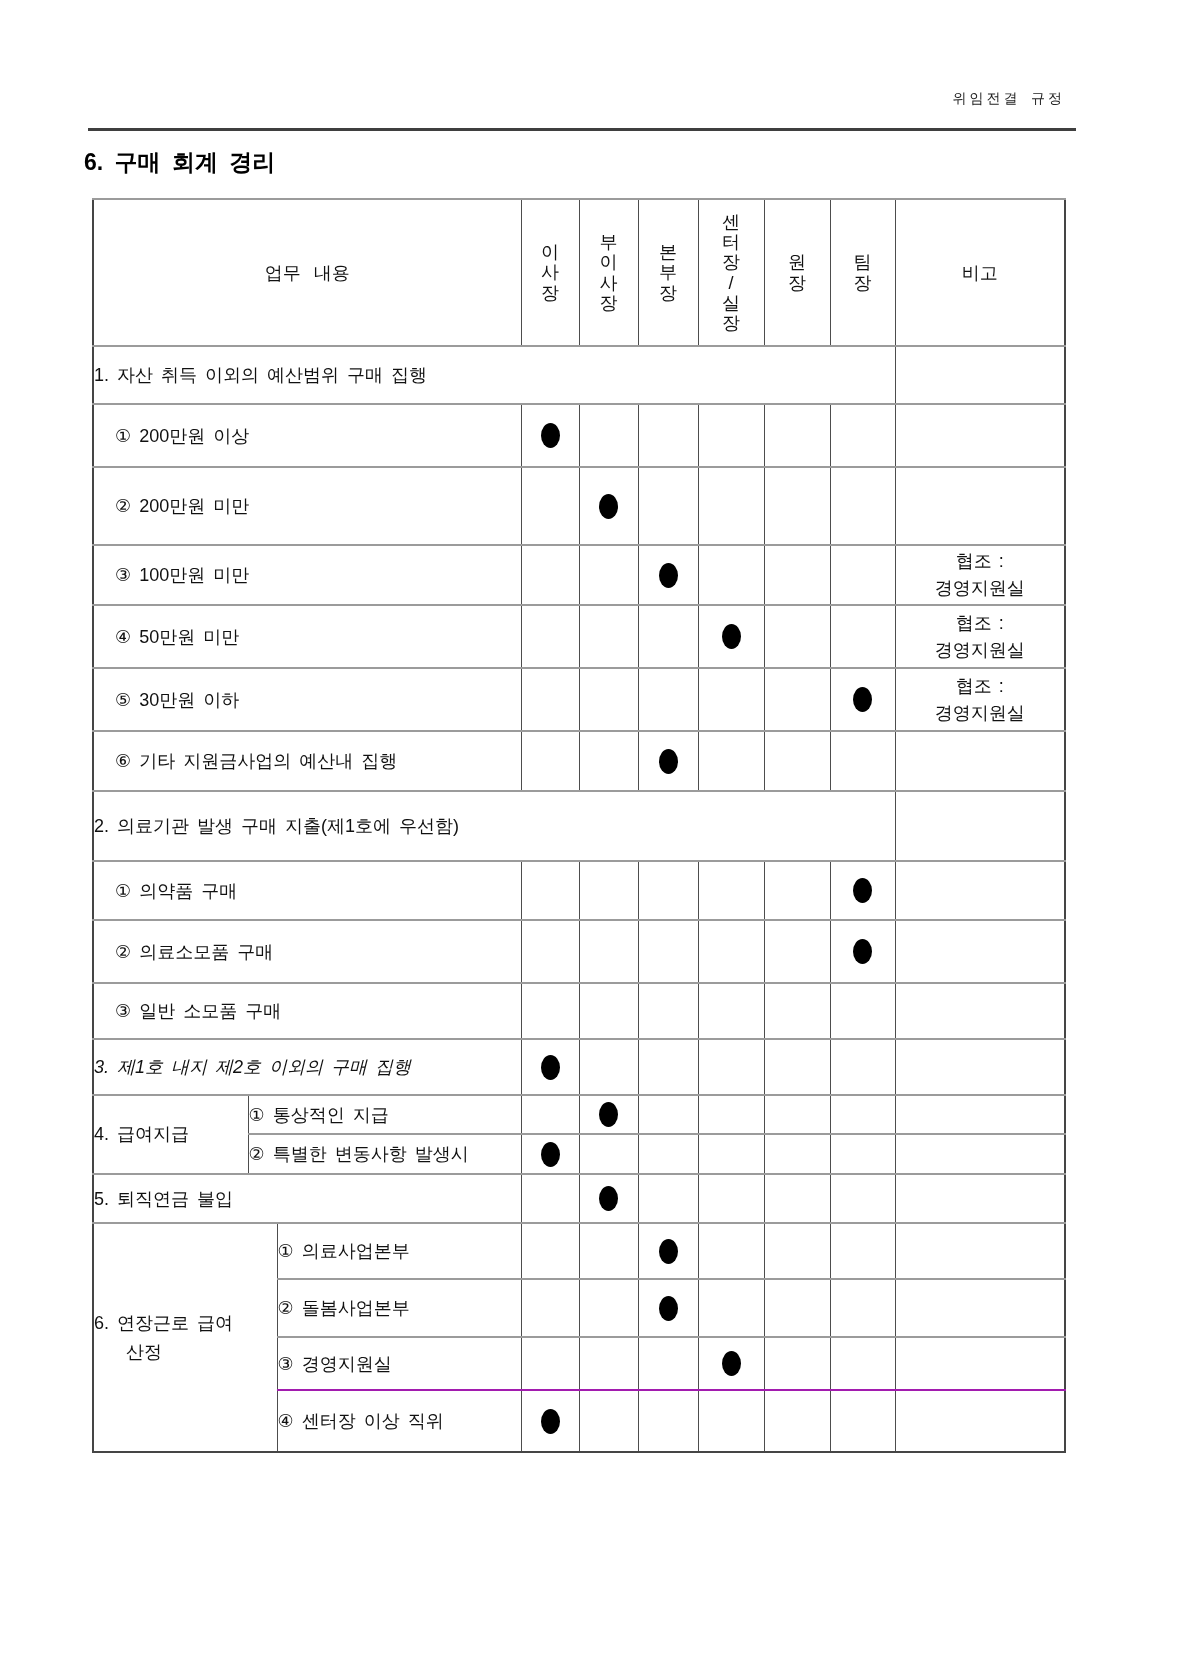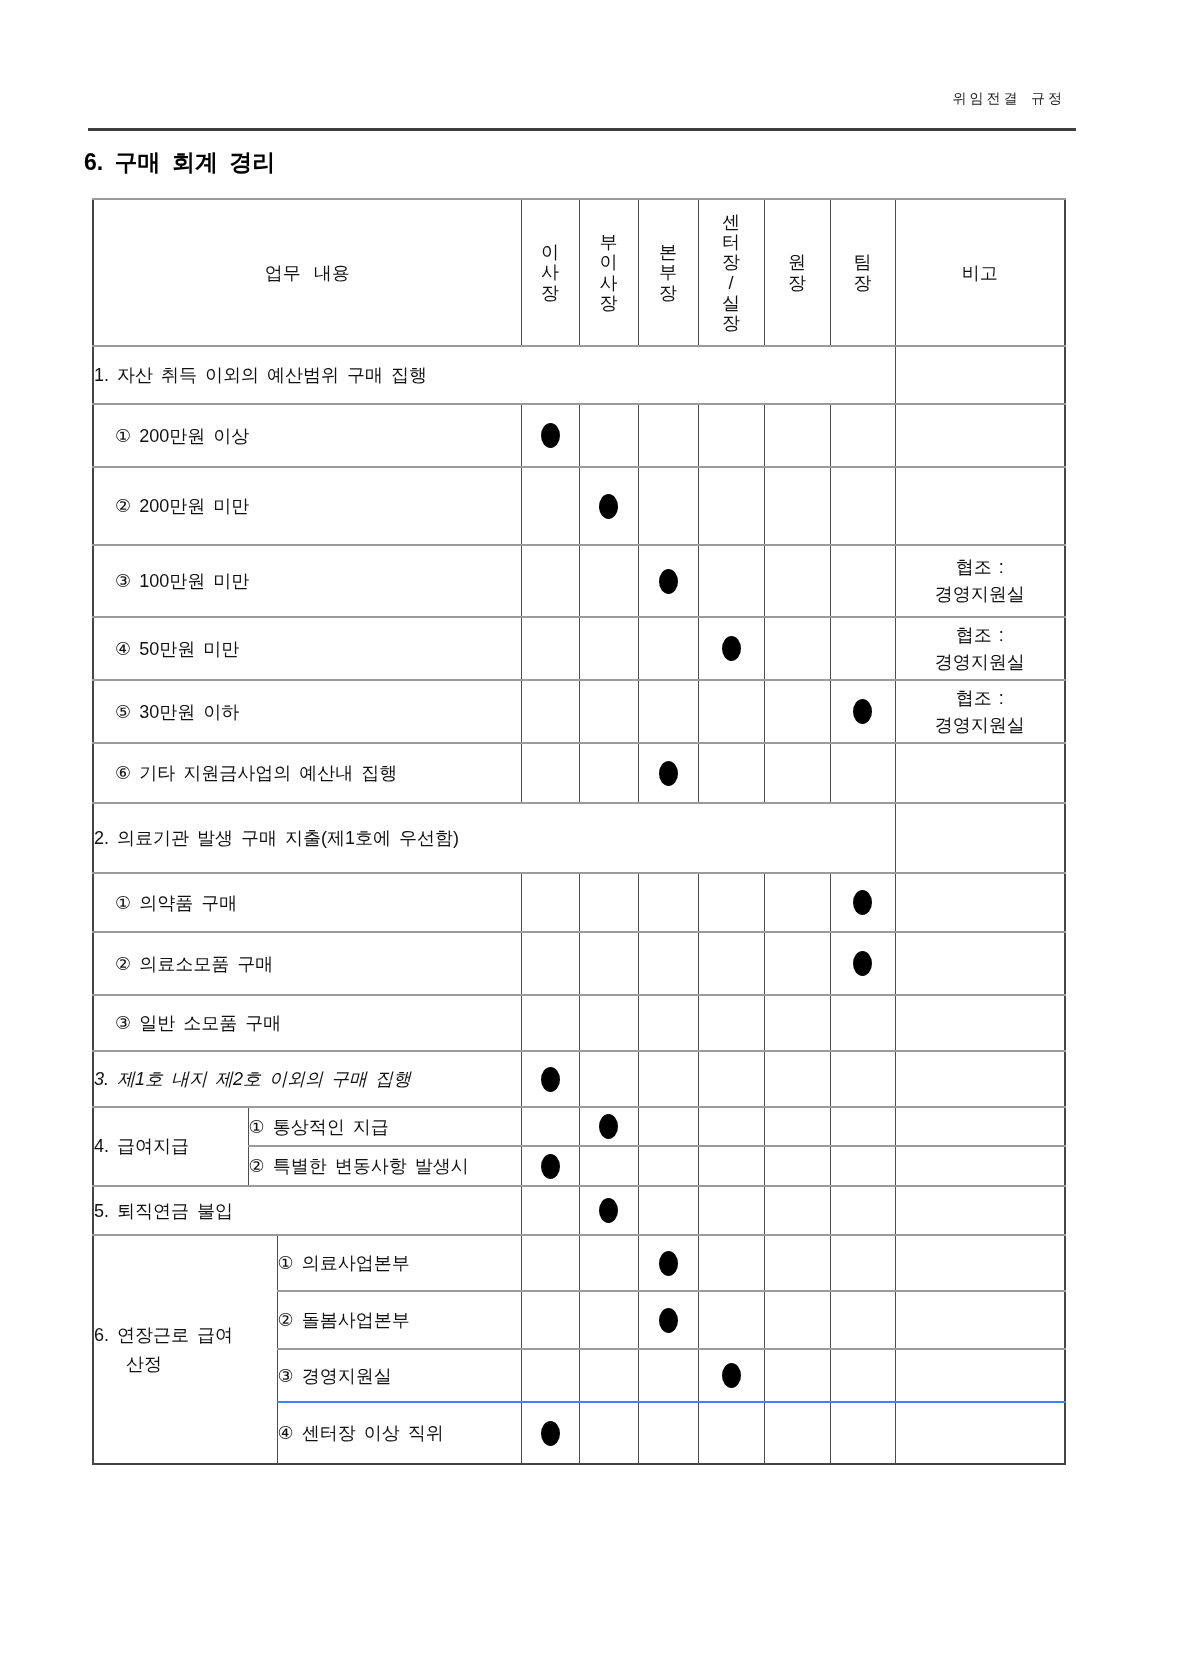--- a/index.html
+++ b/index.html
@@ -53,21 +53,21 @@
   .group-item{padding-left:11px;}
   .role-cell{text-align:center;}
   .remark-cell{
     text-align:center;white-space:pre-line;font-size:18px;line-height:1.5;
     word-spacing:2px;
   }
   .dot{
     display:inline-block;width:19px;height:25px;background:#000;
     border-radius:50%;vertical-align:middle;
   }
-  tr.thick td{border-top:2px solid #3b82f6;}
+  tr.thick td{border-top:2px solid #a21caf;}
 </style>
 </head>
 <body>
 
 <div class="page">
   <div class="doc-label">위임전결 규정</div>
   <div class="header-rule"></div>
   <div class="section-title">6. 구매 회계 경리</div>
   <table class="approval">
     <colgroup>
@@ -126,21 +126,21 @@
         <tr style="height: 78px;">
           <td class="task-cell sub" colspan="3">② 200만원 미만</td>
           <td class="role-cell"></td>
           <td class="role-cell"><span class="dot"></span></td>
           <td class="role-cell"></td>
           <td class="role-cell"></td>
           <td class="role-cell"></td>
           <td class="role-cell"></td>
           <td class="remark-cell"></td>
         </tr>
-        <tr style="height: 72px; padding-left: 9px;">
+        <tr style="height: 60px; padding-left: 9px;">
           <td class="task-cell sub" colspan="3">③ 100만원 미만</td>
           <td class="role-cell"></td>
           <td class="role-cell"></td>
           <td class="role-cell"><span class="dot"></span></td>
           <td class="role-cell"></td>
           <td class="role-cell"></td>
           <td class="role-cell"></td>
           <td class="remark-cell">협조 :
 경영지원실</td>
         </tr>

